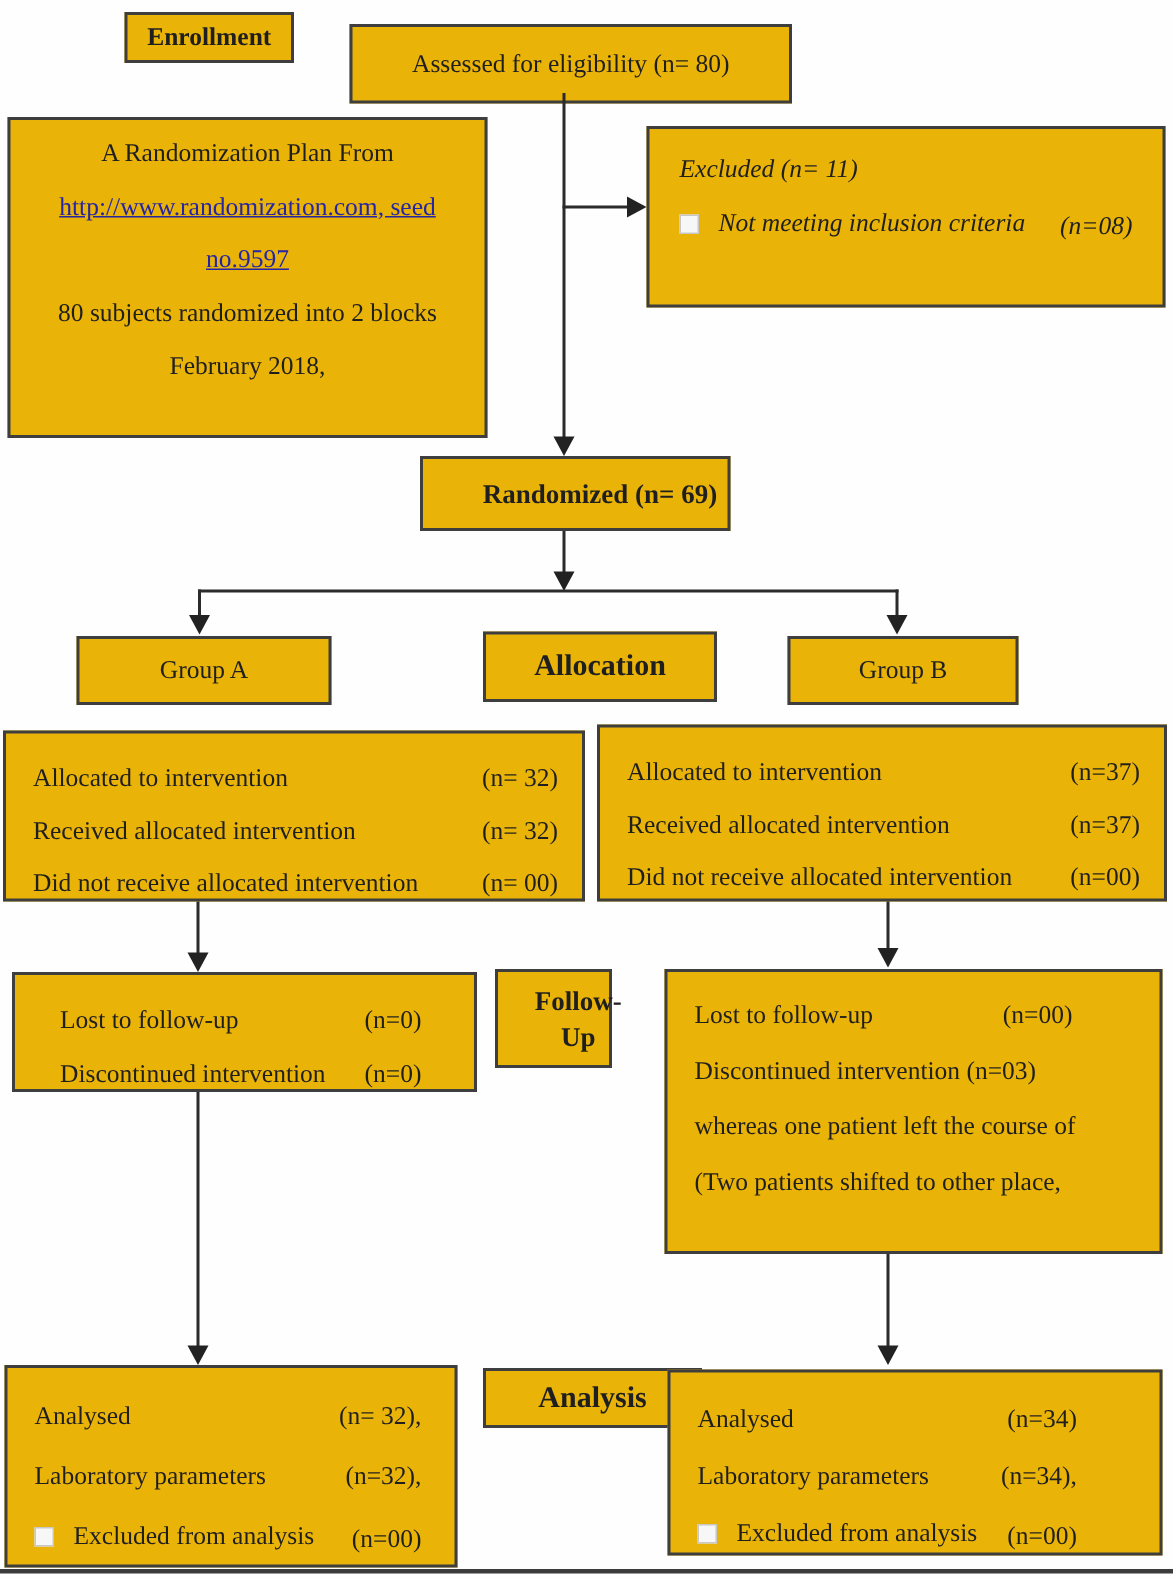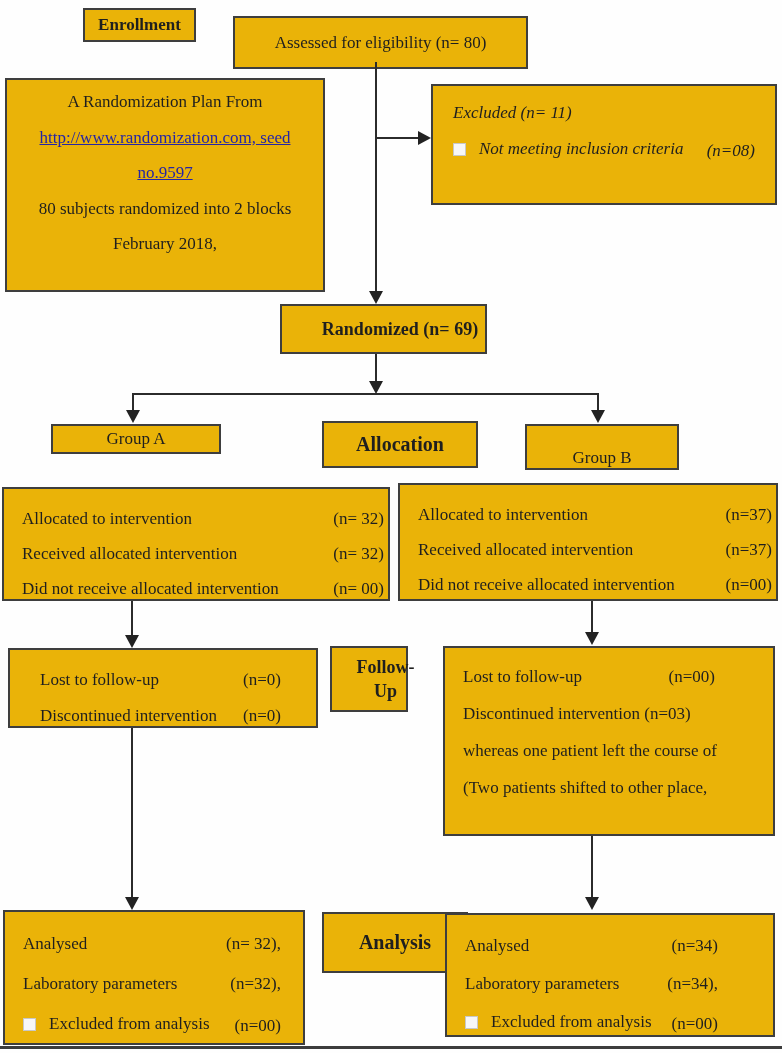--- a/index.html
+++ b/index.html
@@ -31,21 +31,21 @@
   .row{display:flex;justify-content:space-between;align-items:baseline;}
   .bullet-square{
     display:inline-block;width:11px;height:11px;border:1px solid #c8c8c8;
     background:#f7f7f7;margin-right:13px;flex:0 0 auto;align-self:center;
   }
   .bullet-wrap{display:flex;align-items:center;}
   .link{color:#2525a5;text-decoration:underline;}
   
   .plan-box{line-height:35.5px;text-align:center;font-size:17px;padding-top:4px;}
   .excluded-box{font-size:17px;padding:9px 20px 0 20px;line-height:36px;font-style:italic;}
-  .alloc-box{font-size:17px;padding:12px 4px 0 18px;line-height:35px;}
+  .alloc-box{font-size:17px;padding:12px 16px 0 18px;line-height:35px;}
   .fu-box-a{font-size:17px;padding:12px 35px 0 30px;line-height:36px;}
   .fu-box-b{font-size:17px;padding:10px 18px 0 18px;line-height:37px;}
   .fu-box-b .nrow{padding-right:40px;}
   .an-box{font-size:17px;padding:12px 22px 0 18px;line-height:40px;}
   .an-box-b{font-size:17px;padding:12px 55px 0 18px;line-height:38px;}
   .bottom-rule{position:absolute;left:0;top:1046px;width:782px;height:3px;background:#3c3c3c;}
 </style>
 </head>
 <body>
 
@@ -89,27 +89,27 @@
   </div>
 
   <div class="vline" style="left:375px;top:354px;height:29px;"></div>
   <div class="arrow-down" style="left:369px;top:381px;"></div>
   <div class="hline" style="left:132px;top:393px;width:467px;"></div>
   <div class="vline" style="left:132px;top:393px;height:19px;"></div>
   <div class="arrow-down" style="left:126px;top:410px;"></div>
   <div class="vline" style="left:597px;top:393px;height:19px;"></div>
   <div class="arrow-down" style="left:591px;top:410px;"></div>
 
-  <div class="box center fs17" style="left:51px;top:424px;width:170px;height:30px;">
+  <div class="box center fs17" style="left:51px;top:424px;width:170px;height:46px;">
     <span>Group A</span>
   </div>
   <div class="box center bold fs20" style="left:322px;top:421px;width:156px;height:47px;">
     <span>Allocation</span>
   </div>
-  <div class="box center fs17" style="left:525px;top:424px;width:154px;height:46px;align-items:flex-end;">
+  <div class="box center fs17" style="left:525px;top:424px;width:154px;height:46px;">
     <span>Group B</span>
   </div>
 
   <div class="box alloc-box" style="left:2px;top:487px;width:388px;height:114px;">
     <div class="row">
       <span>Allocated to intervention</span>
       <span>(n= 32)</span>
     </div>
     <div class="row">
       <span>Received allocated intervention</span>
@@ -188,21 +188,21 @@
     </div>
     <div class="row">
       <span class="bullet-wrap">
           <span class="bullet-square"></span>
           <span>Excluded from analysis</span>
         </span>
       <span>(n=00)</span>
     </div>
   </div>
 
-  <div class="box center bold fs20" style="left:322px;top:912px;width:146px;height:61px;align-items:center;">
+  <div class="box center bold fs20" style="left:322px;top:912px;width:146px;height:40px;align-items:center;">
     <span>Analysis</span>
   </div>
 
   <div class="box an-box-b" style="left:445px;top:913px;width:330px;height:124px;">
     <div class="row">
       <span>Analysed</span>
       <span>(n=34)</span>
     </div>
     <div class="row">
       <span>Laboratory parameters</span>

